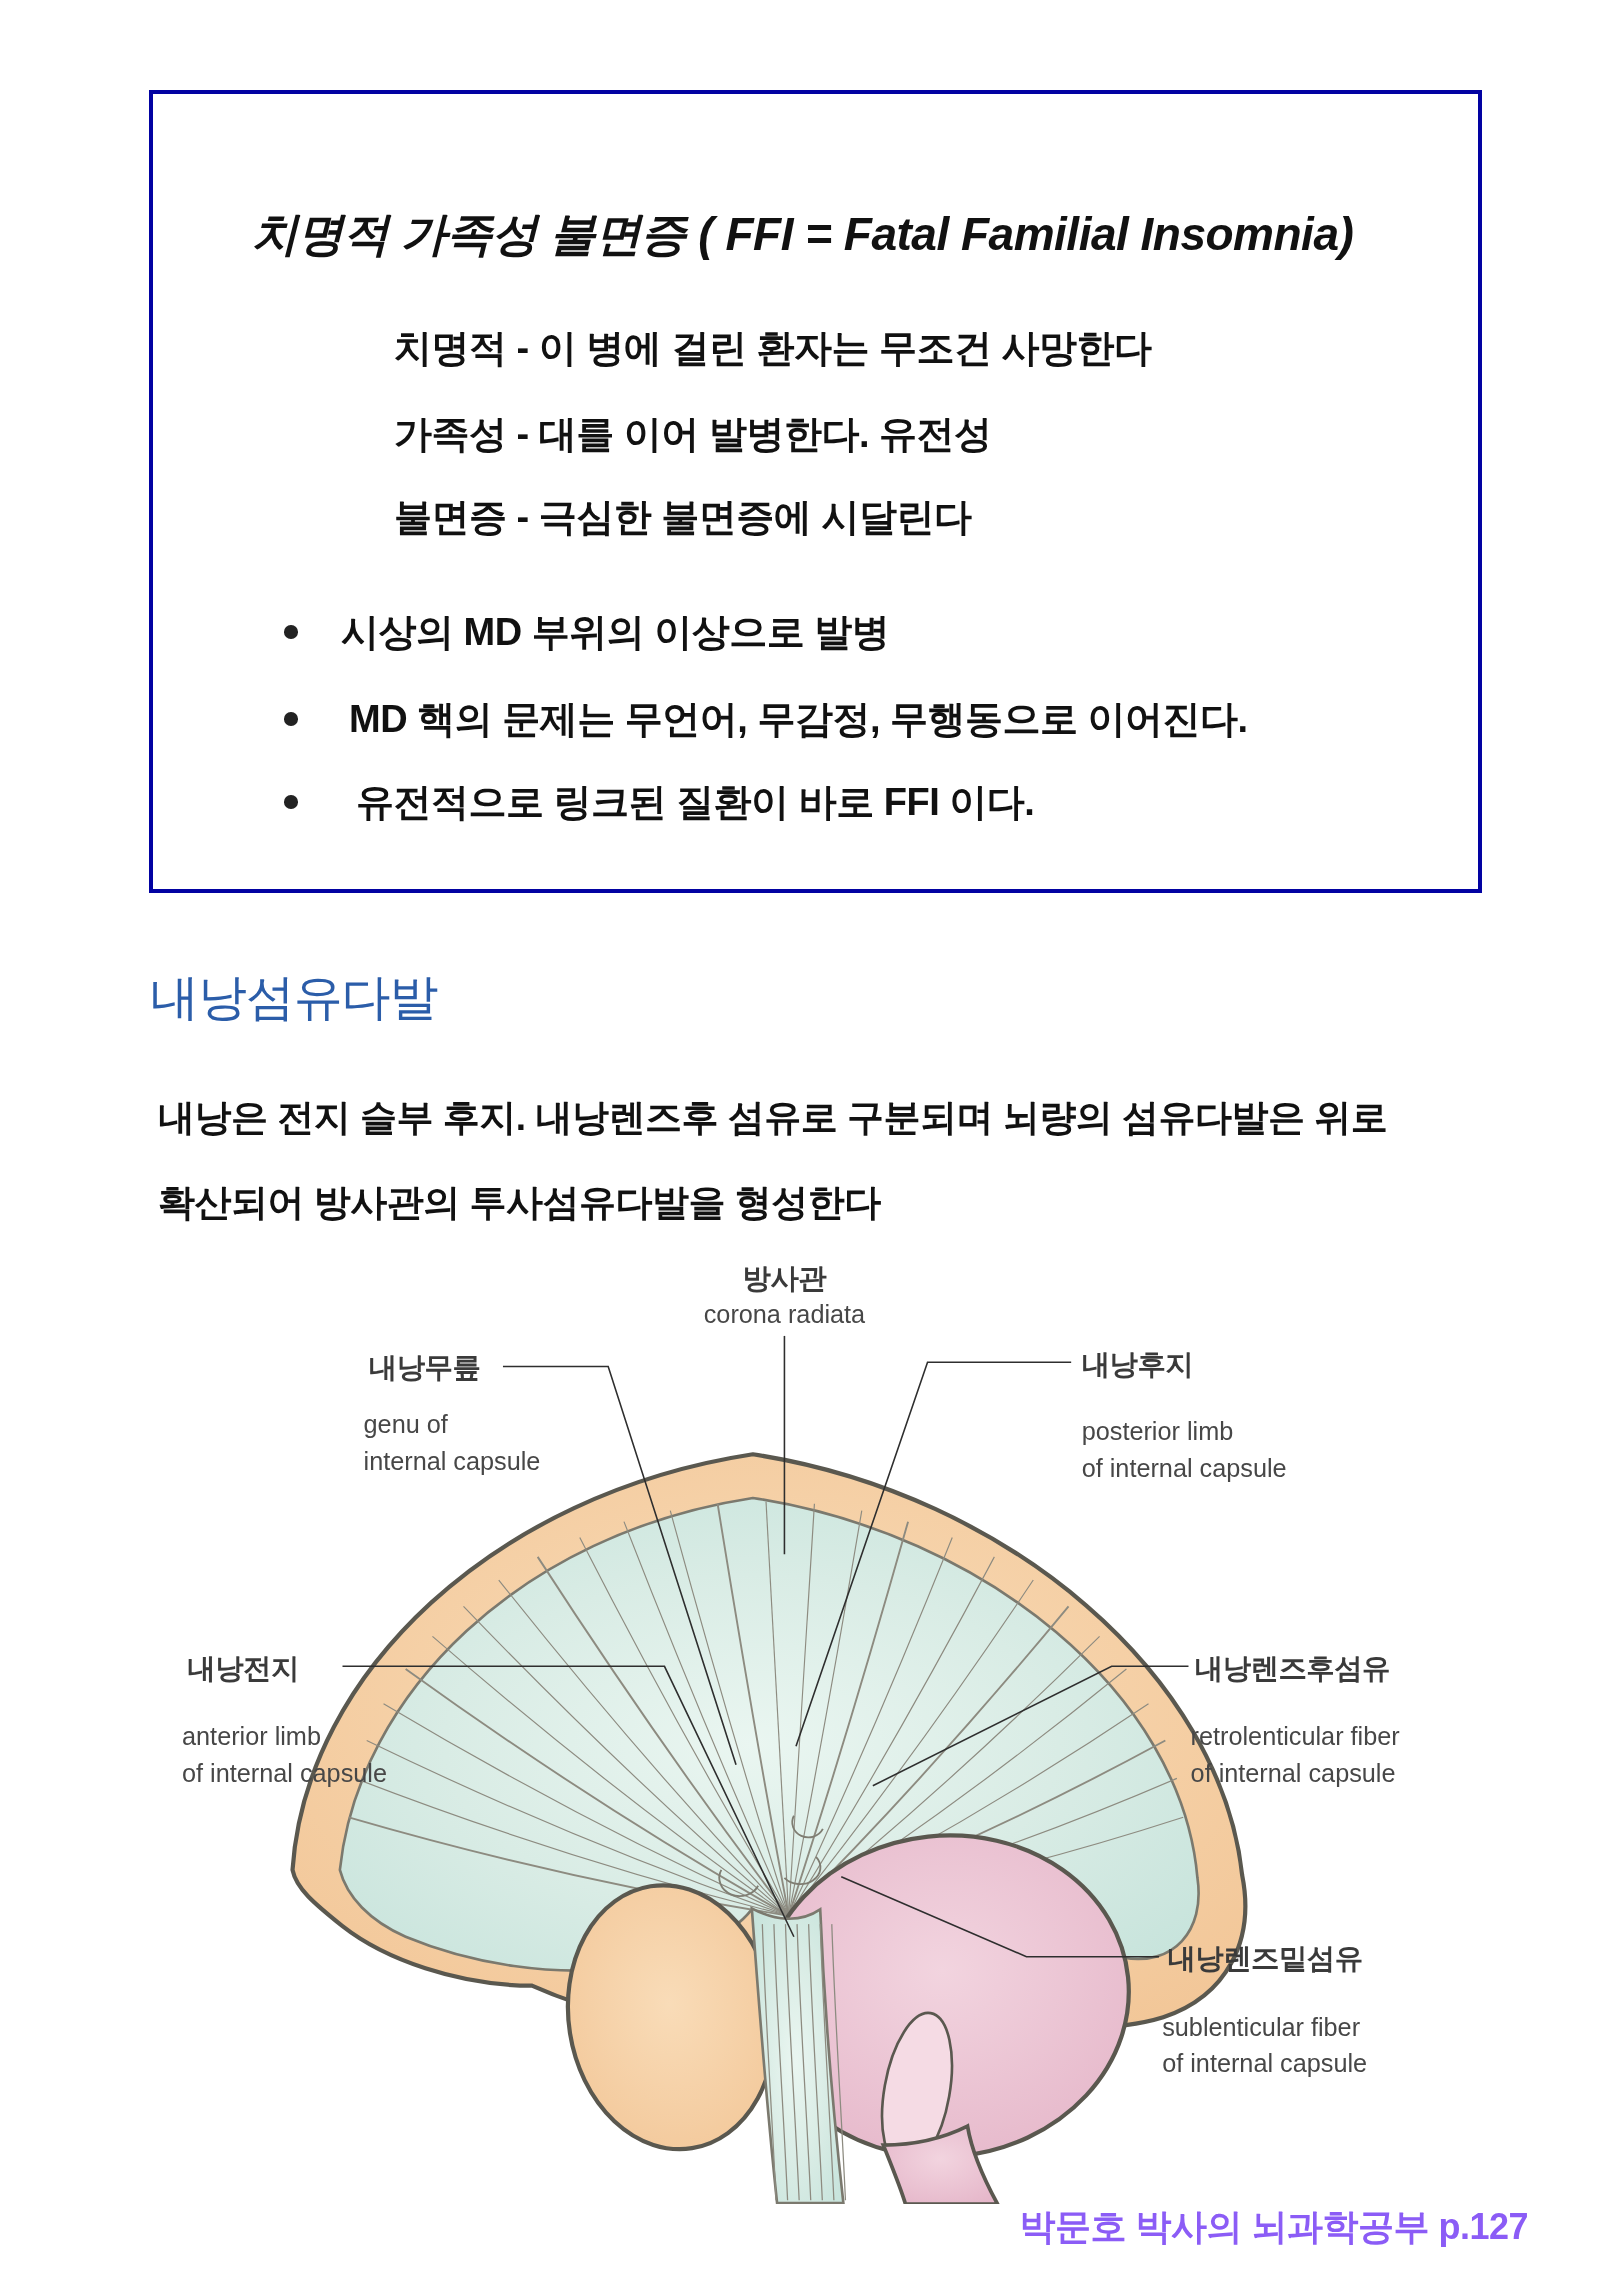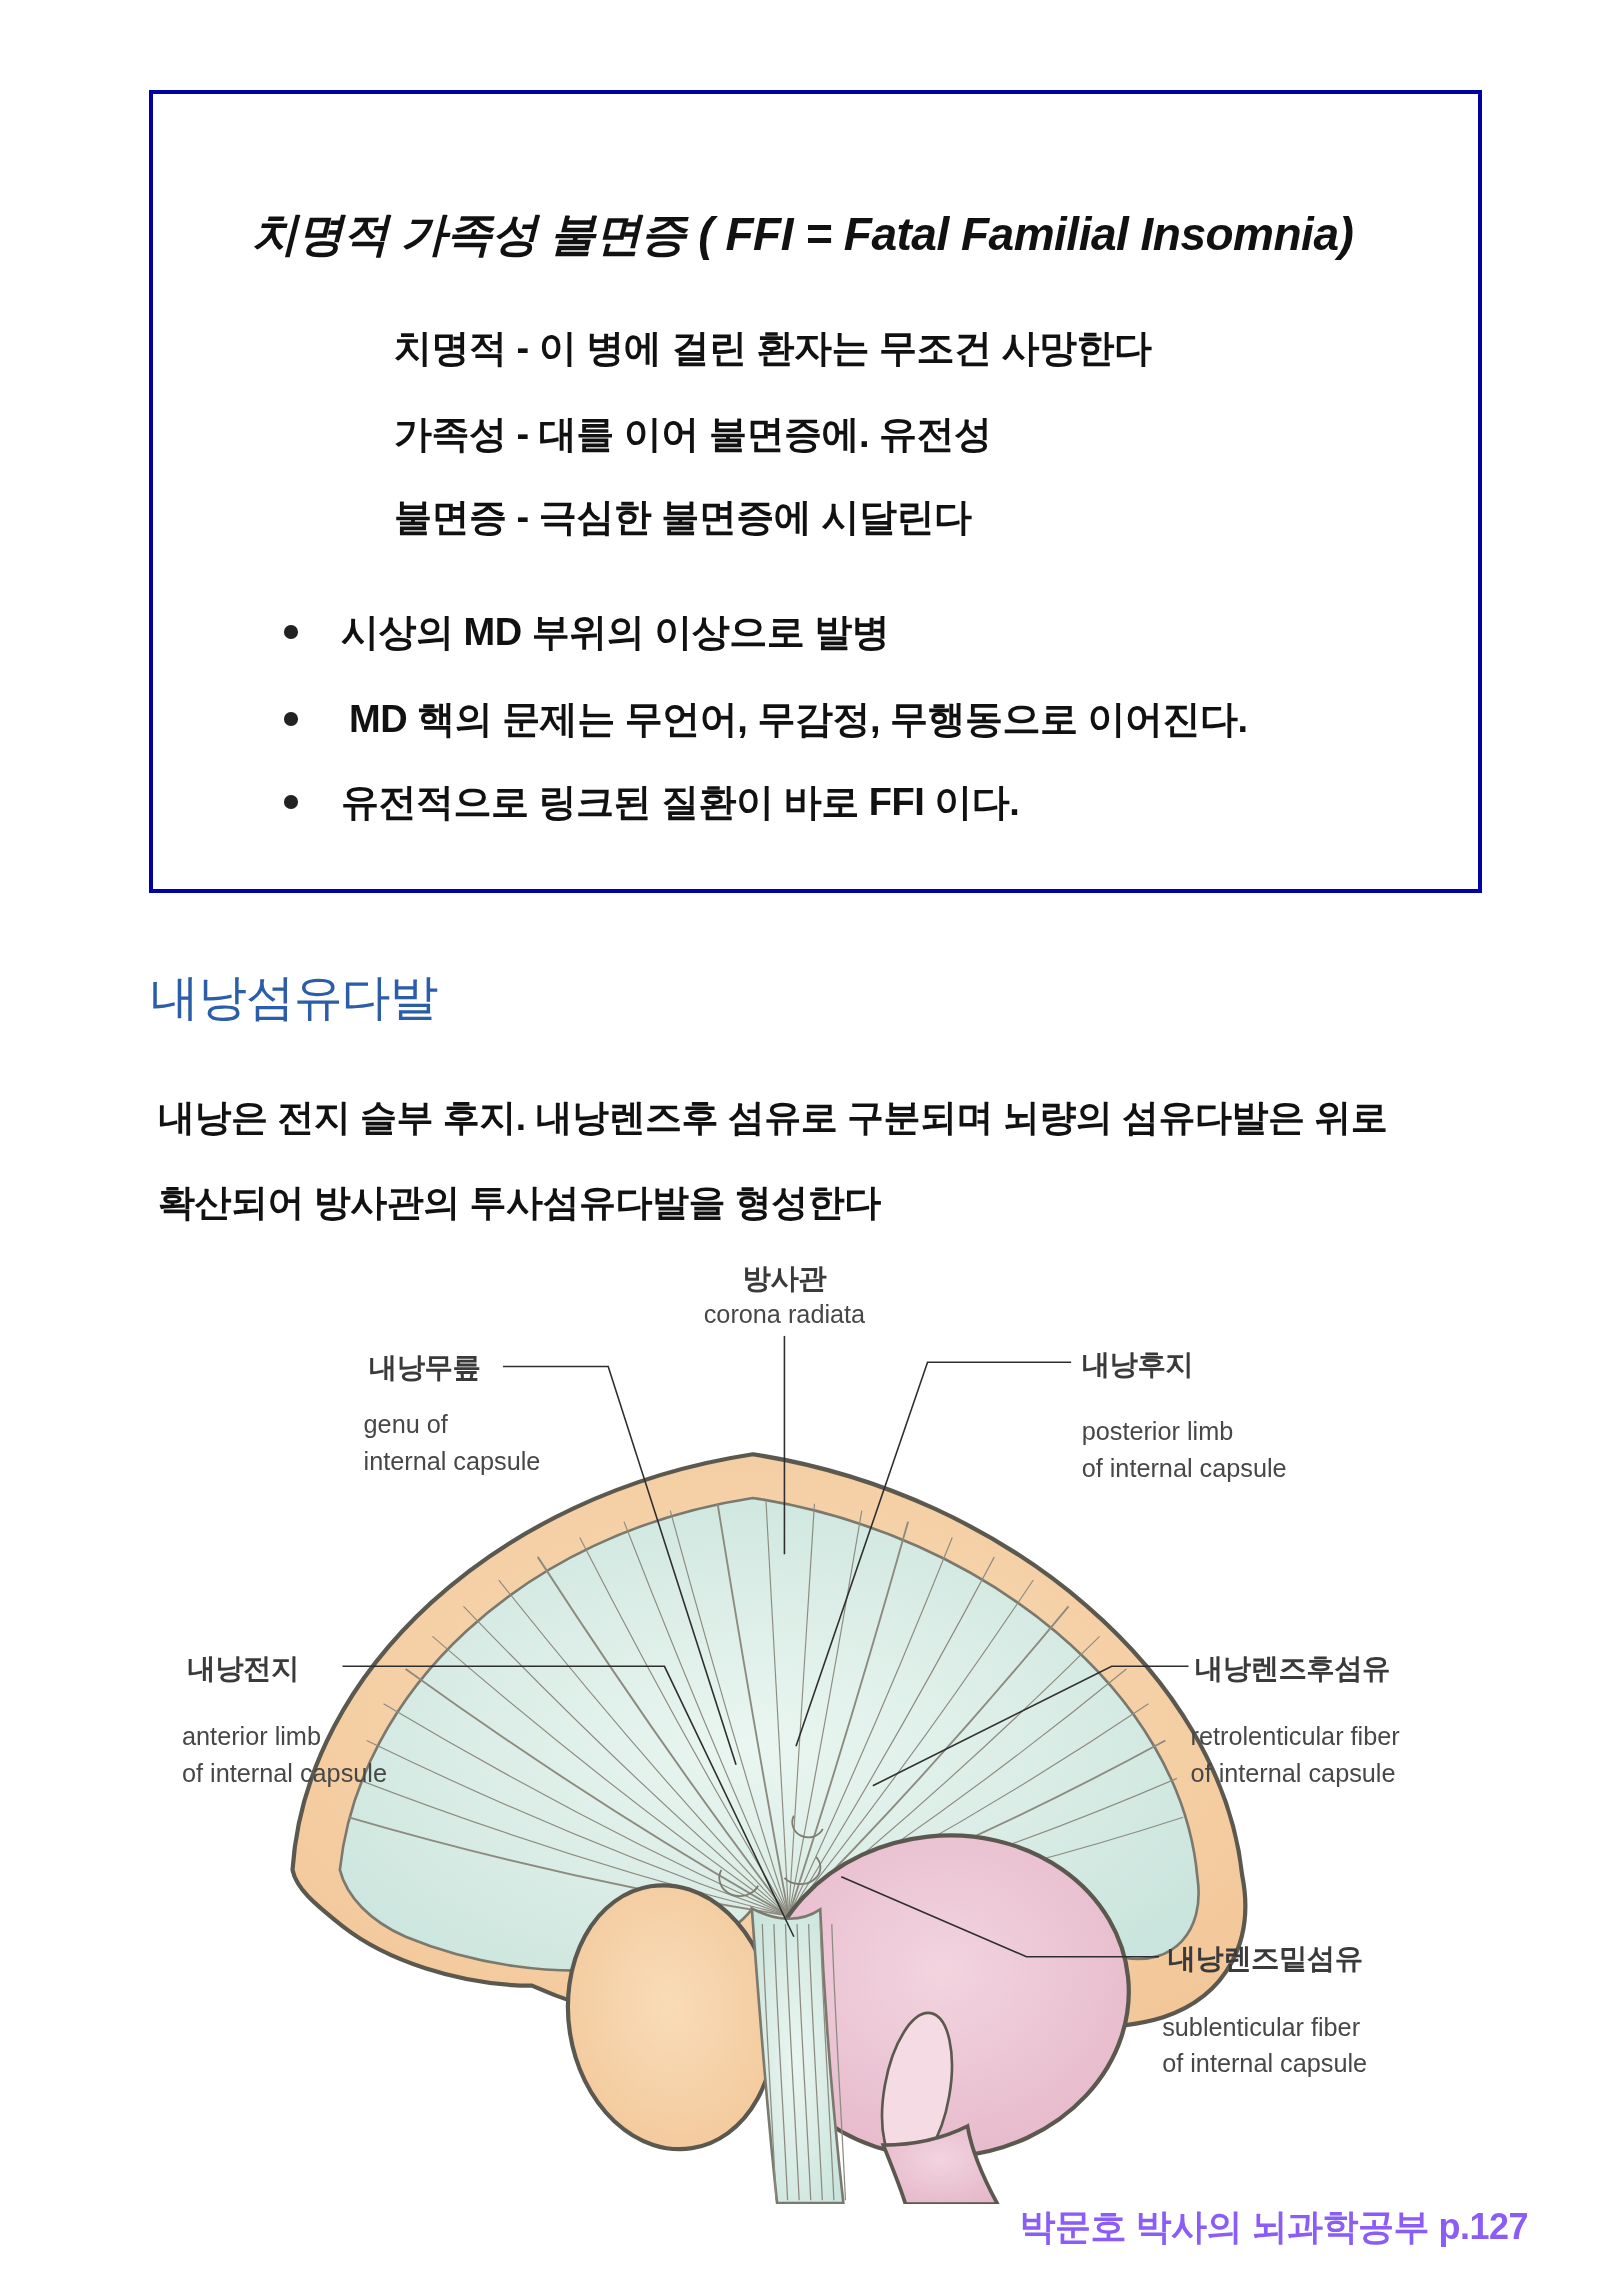--- a/index.html
+++ b/index.html
@@ -13,42 +13,42 @@
   #ffi-box{
     left:149px;top:90px;width:1333px;height:803px;
     border:4.7px solid #0202a2;background:#ffffff;box-sizing:border-box;
   }
   #ffi-title{left:252px;top:204px;font-size:46px;font-weight:bold;letter-spacing:-0.5px;white-space:nowrap;font-style:italic;}
   .def-line{left:358px;font-size:38px;font-weight:bold;white-space:nowrap;letter-spacing:-0.5px;margin-left:36px;}
   #def-1{top:323px;} #def-2{top:409px;} #def-3{top:492px;}
   .bullet-dot{left:284px;width:13.7px;height:13.7px;border-radius:50%;background:#222;}
   #dot-1{top:625px;} #dot-2{top:712px;} #dot-3{top:795px;}
   .bullet-line{left:341px;font-size:38px;font-weight:bold;white-space:nowrap;letter-spacing:-0.5px;}
-  #bullet-1{top:607px;} #bullet-2{top:694px;margin-left:8px;} #bullet-3{top:777px;}
+  #bullet-1{top:607px;} #bullet-2{top:694px;margin-left:8px;} #bullet-3{top:777px;margin-left:15px;}
   
   #section-heading{left:150px;top:965px;font-size:49px;font-weight:normal;color:#2b5da9;letter-spacing:-1.1px;white-space:nowrap;}
   .body-line{left:158px;font-size:37px;font-weight:bold;white-space:nowrap;letter-spacing:-0.5px;}
   #body-1{top:1093px;} #body-2{top:1178px;}
   
   #diagram{left:132px;top:1257px;width:1368px;height:947px;}
   .dlabel-ko{font:600 54px "Liberation Sans","DejaVu Sans",sans-serif;fill:#3a3a3a;letter-spacing:-1px;}
   .dlabel-en{font:400 48px "Liberation Sans","DejaVu Sans",sans-serif;fill:#474747;}
   .leader{fill:none;stroke:#2e2e2e;stroke-width:3;}
   .outline{stroke:#5a584f;}
   
   #footer-credit{right:95px;top:2203px;font-size:36px;font-weight:bold;color:#8b5cf6;white-space:nowrap;letter-spacing:-0.5px;}
 </style>
 </head>
 <body>
 
 <div class="abs" id="ffi-box"></div>
 <div class="abs" id="ffi-title">치명적 가족성 불면증 ( FFI = Fatal Familial Insomnia)</div>
 
 <div class="abs def-line" id="def-1">치명적 - 이 병에 걸린 환자는 무조건 사망한다</div>
-<div class="abs def-line" id="def-2">가족성 - 대를 이어 불면증에. 유전성</div>
+<div class="abs def-line" id="def-2">가족성 - 대를 이어 발병한다. 유전성</div>
 <div class="abs def-line" id="def-3">불면증 - 극심한 불면증에 시달린다</div>
 
 <div class="abs bullet-dot" id="dot-1"></div>
 <div class="abs bullet-dot" id="dot-2"></div>
 <div class="abs bullet-dot" id="dot-3"></div>
 <div class="abs bullet-line" id="bullet-1">시상의 MD 부위의 이상으로 발병</div>
 <div class="abs bullet-line" id="bullet-2">MD 핵의 문제는 무언어, 무감정, 무행동으로 이어진다.</div>
 <div class="abs bullet-line" id="bullet-3">유전적으로 링크된 질환이 바로 FFI  이다.</div>
 
 <div class="abs" id="section-heading">내낭섬유다발</div>

